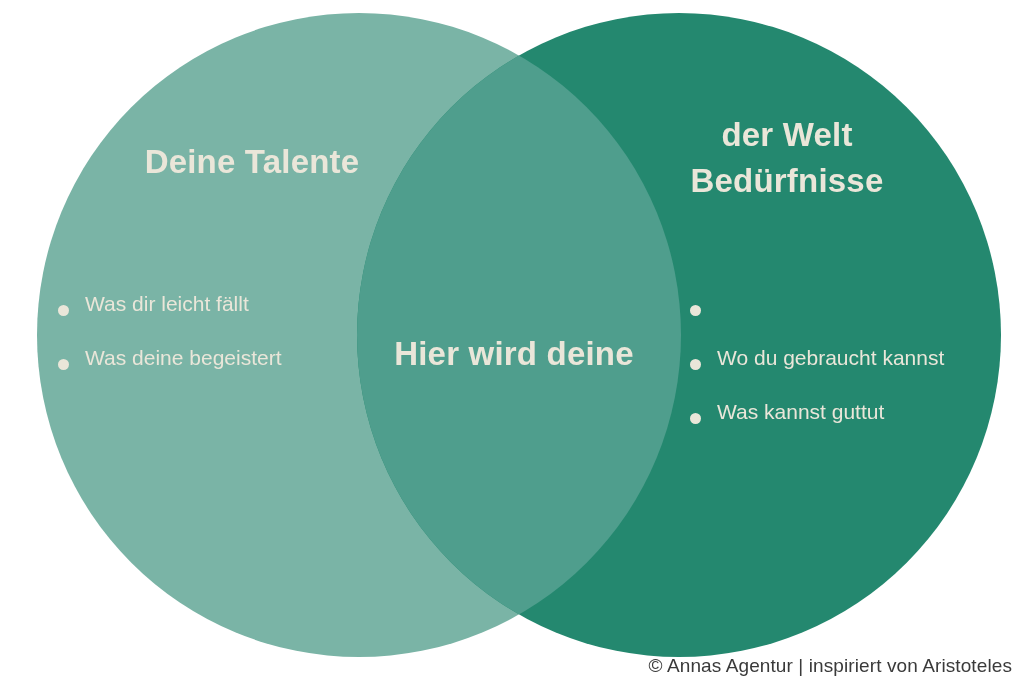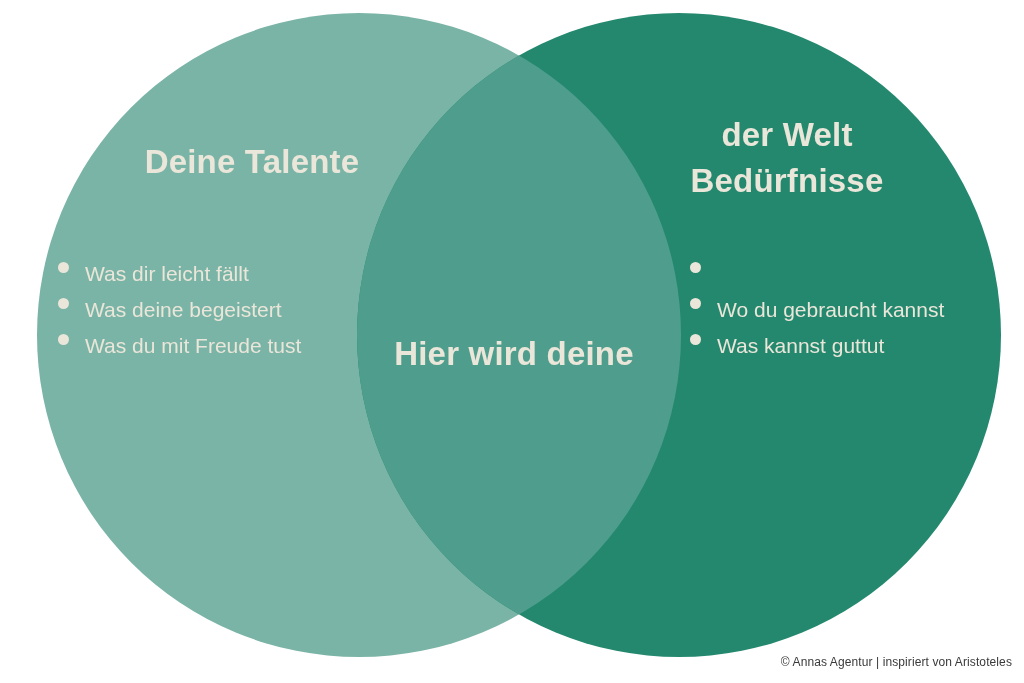--- a/index.html
+++ b/index.html
@@ -28,35 +28,36 @@
     letter-spacing:0.2px;
   }
   .left-heading{left:102px;top:142px;width:300px;}
   .right-heading{left:637px;top:112px;width:300px;line-height:46px;}
   .center-heading{left:364px;top:334px;width:300px;}
   .bullets{
     display:flex;flex-direction:column;
     font-size:21px;
   }
   .bullets .row{
-    display:flex;align-items:flex-start;
+    display:flex;align-items:flex-end;
     height:36px;
+    margin-top:18px;
   }
   .dot{
     width:11px;height:11px;border-radius:50%;
     background:var(--text-light);
     margin-right:16px;
     flex:0 0 auto;
   }
   .left-bullets{left:58px;top:262px;}
   .right-bullets{left:690px;top:262px;}
   .footer{
     position:absolute;
     right:12px;top:655px;
-    font-size:12px;
+    font-size:19px;
     color:var(--footer-text);
     letter-spacing:0.1px;
   }
 </style>
 </head>
 <body>
 
 <div class="stage">
 
   <svg width="1024" height="683" viewBox="0 0 1024 683">
@@ -74,24 +75,20 @@
 
   <div class="overlay bullets left-bullets">
     <div class="row">
       <span class="dot"></span>
       <span>Was dir leicht fällt</span>
     </div>
     <div class="row">
       <span class="dot"></span>
       <span>Was deine begeistert</span>
     </div>
-    <div class="row">
-      <span class="dot"></span>
-      <span>Was du mit Freude tust</span>
-    </div>
   </div>
 
   <div class="overlay heading right-heading">
     <div>der Welt</div>
     <div>Bedürfnisse</div>
   </div>
 
   <div class="overlay bullets right-bullets">
     <div class="row">
       <span class="dot"></span>

